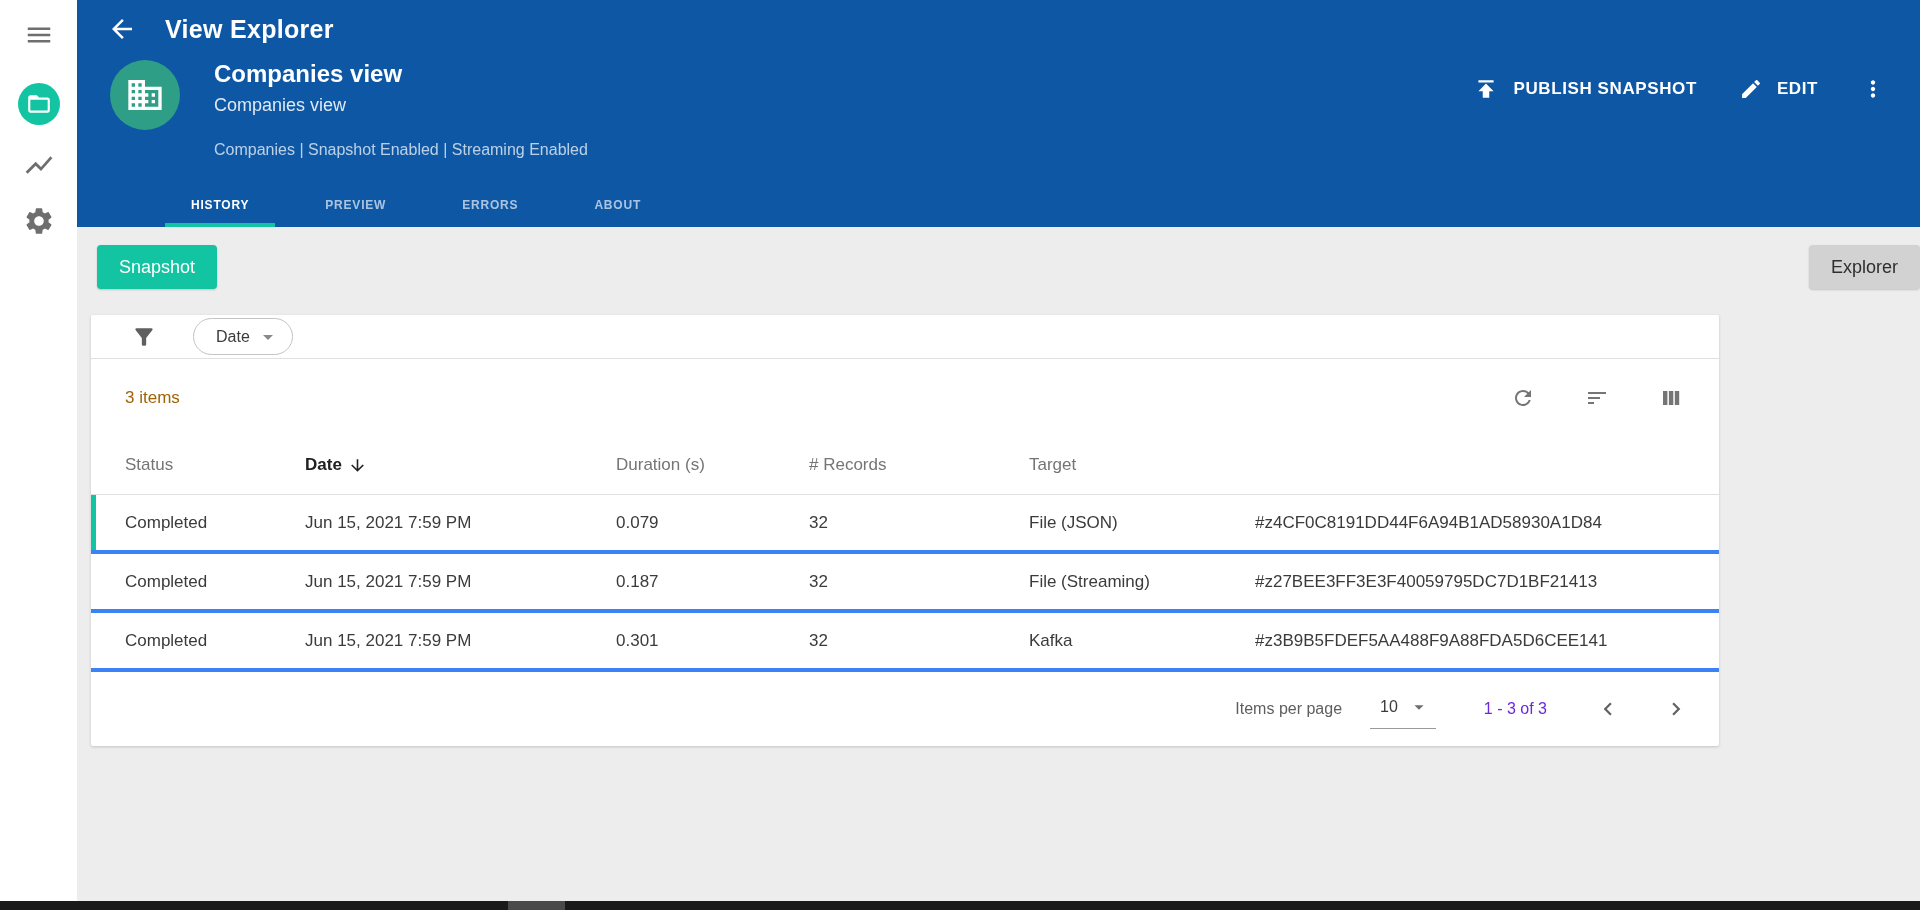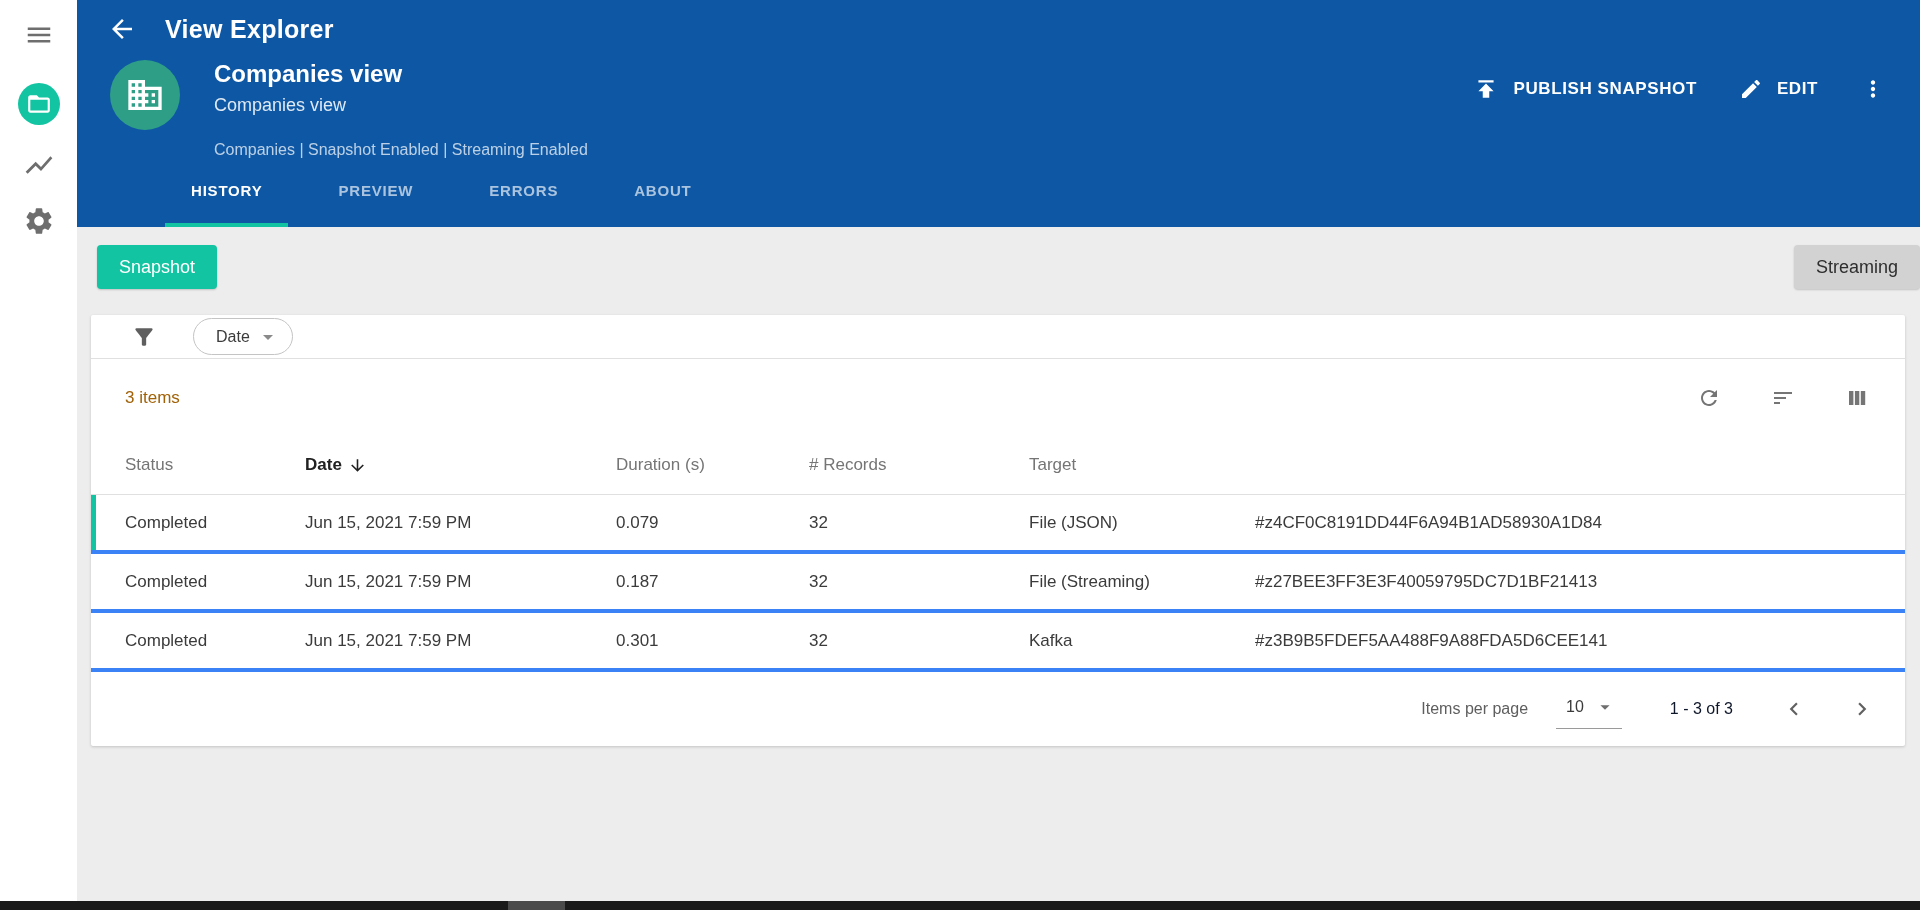--- a/index.html
+++ b/index.html
@@ -55,23 +55,23 @@
     display:flex; align-items:center; gap:14px; cursor:pointer;
     font-size:17px; font-weight:bold; letter-spacing:0.6px;
   }
   .kebab { cursor:pointer; }
 
   .tabs {
     position:absolute; left:0; bottom:0; height:45px; width:100%;
     display:flex; align-items:stretch; padding-left:88px;
   }
   .tab {
-    position:relative; display:flex; align-items:flex-start; justify-content:center;
+    position:relative; display:flex; align-items:center; justify-content:center;
     padding:0 26px; margin-right:24px; cursor:pointer;
-    font-size:15px; font-weight:bold; letter-spacing:0.8px;
+    font-size:12px; font-weight:bold; letter-spacing:0.8px;
     color:rgba(255,255,255,0.65);
   }
   .tab.active { color:#FFFFFF; }
   .tab.active::after {
     content:""; position:absolute; left:0; right:0; bottom:0; height:4px;
     background:#12C4A1;
   }
 
   
   .content { position:absolute; left:77px; top:227px; width:1843px; height:683px; }
@@ -79,21 +79,21 @@
   .toggle-row { display:flex; gap:21px; padding:18px 0 0 20px;justify-content:space-between; }
   .btn-toggle {
     border:none; border-radius:4px; height:44px; padding:0 22px;
     font-size:18px; font-family:"Liberation Sans", sans-serif; cursor:pointer;
     box-shadow:0 1px 2px rgba(0,0,0,0.18);
   }
   .btn-snapshot { background:#12C4A1; color:#FFFFFF; }
   .btn-streaming { background:#D2D2D2; color:#2E2E2E; }
 
   .card {
-    position:absolute; left:14px; top:88px; width:1814px; height:431px;
+    position:absolute; left:14px; top:88px; width:1628px; height:431px;
     background:#FFFFFF; border-radius:2px;
     box-shadow:0 1px 3px rgba(0,0,0,0.18);
   }
 
   .filter-row {
     height:44px; display:flex; align-items:center;
     border-bottom:1px solid #E0E0E0; padding-left:40px;
   }
   .funnel { color:#5F5F5F; cursor:pointer; }
   .date-pill {
@@ -131,21 +131,21 @@
   .pagination {
     height:74px; display:flex; align-items:center; justify-content:flex-end;
     padding-right:30px; color:#555555; font-size:16px;
   }
   .ipp-label { color:#5E5E5E; }
   .page-size {
     margin-left:28px; display:flex; align-items:center; gap:10px; cursor:pointer;
     border-bottom:1px solid #9A9A9A; padding:6px 6px 10px 10px; color:#3B3B3B;
   }
   .page-size .caret { color:#6E6E6E; }
-  .range-label { margin-left:48px; color:#0f172a; }
+  .range-label { margin-left:48px; color:#6d28d9; }
   .pg-btn { margin-left:48px; color:#616161; cursor:pointer; }
   .pg-btn.next { margin-left:42px; }
 
   
   .hscrollbar {
     position:absolute; left:0; bottom:0; width:1920px; height:9px;
     background:#1A1A1A; z-index:10;
   }
   .hscrollbar .thumb {
     position:absolute; left:508px; top:0; width:57px; height:9px; background:#4A4A4A;
@@ -249,21 +249,21 @@
     <div class="tab">
         <span>ABOUT</span>
       </div>
   </div>
 </div>
 
 <div class="content">
 
   <div class="toggle-row">
     <button class="btn-toggle btn-snapshot">Snapshot</button>
-    <button class="btn-toggle btn-streaming">Streaming</button>
+    <button class="btn-toggle btn-streaming">Explorer</button>
   </div>
 
   <div class="card">
 
     <div class="filter-row">
       <span class="funnel">
         <svg width="26" height="26" viewBox="0 0 24 24" fill="currentColor">
             <path d="M4.25 5.61C6.27 8.2 10 13 10 13v6c0 .55.45 1 1 1h2c.55 0 1-.45 1-1v-6s3.72-4.8 5.74-7.39C20.25 4.95 19.78 4 18.95 4H5.04c-.83 0-1.3.95-.79 1.61z"></path>
           </svg>
       </span>

